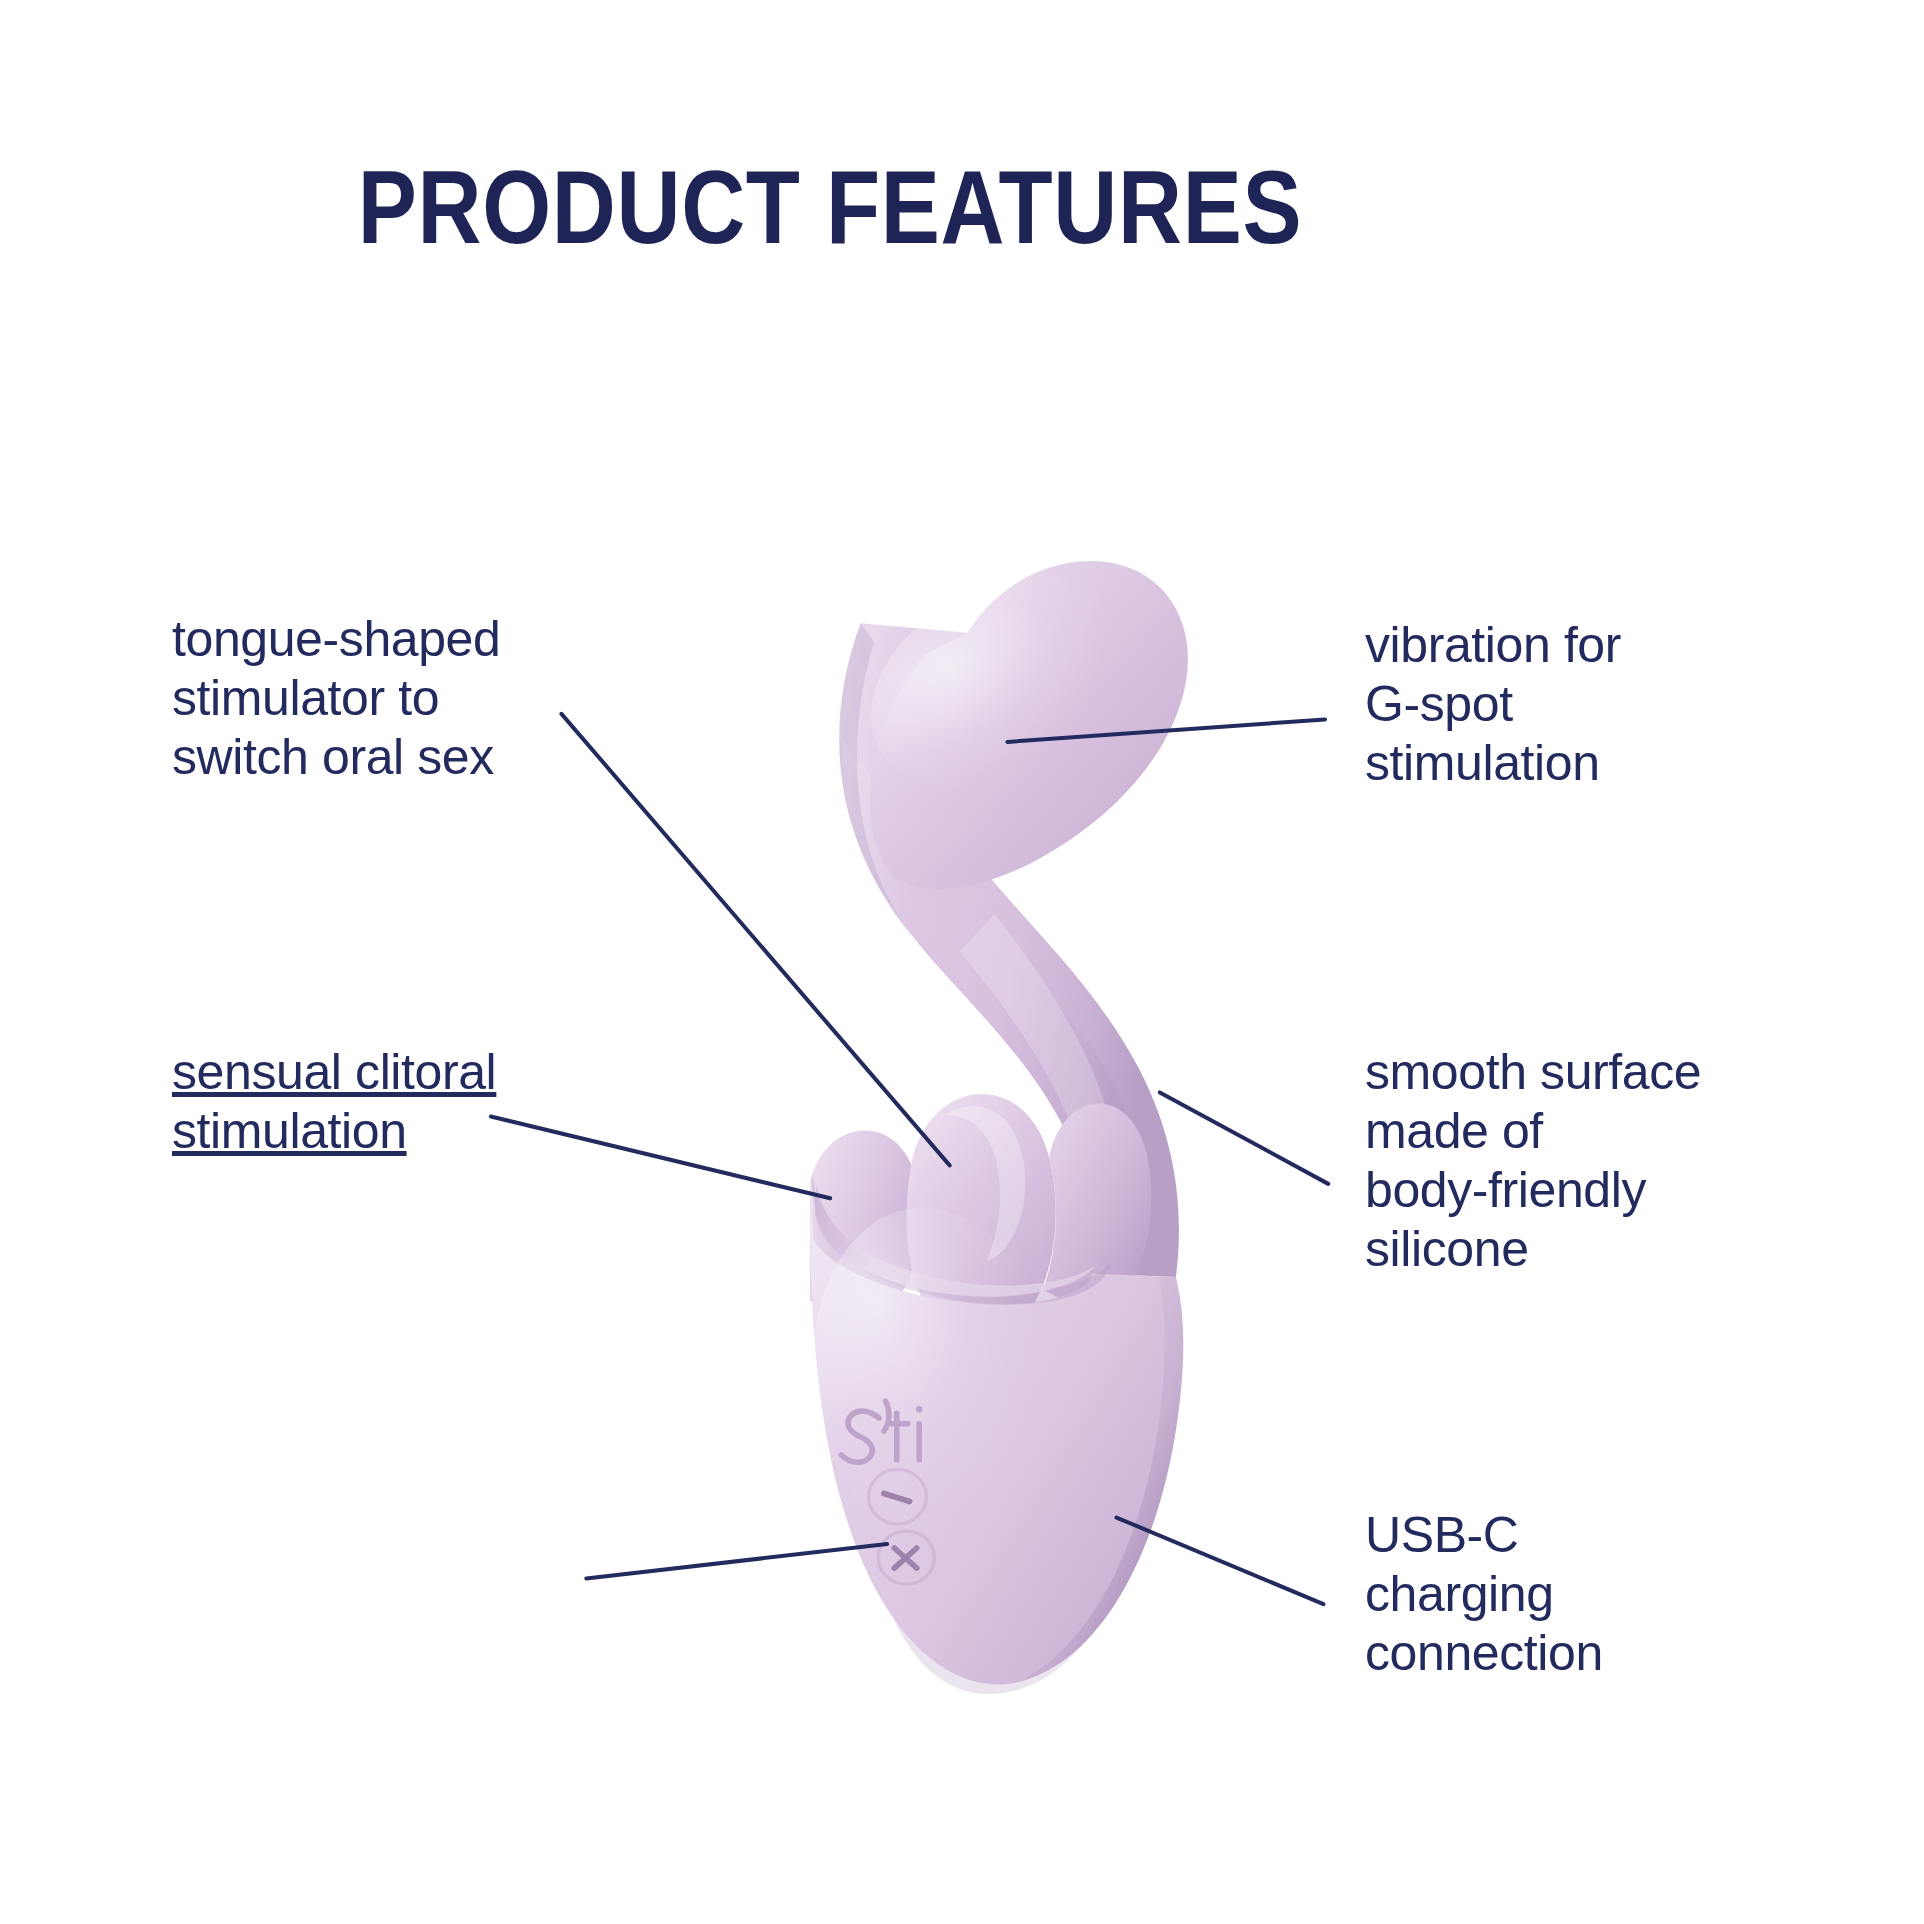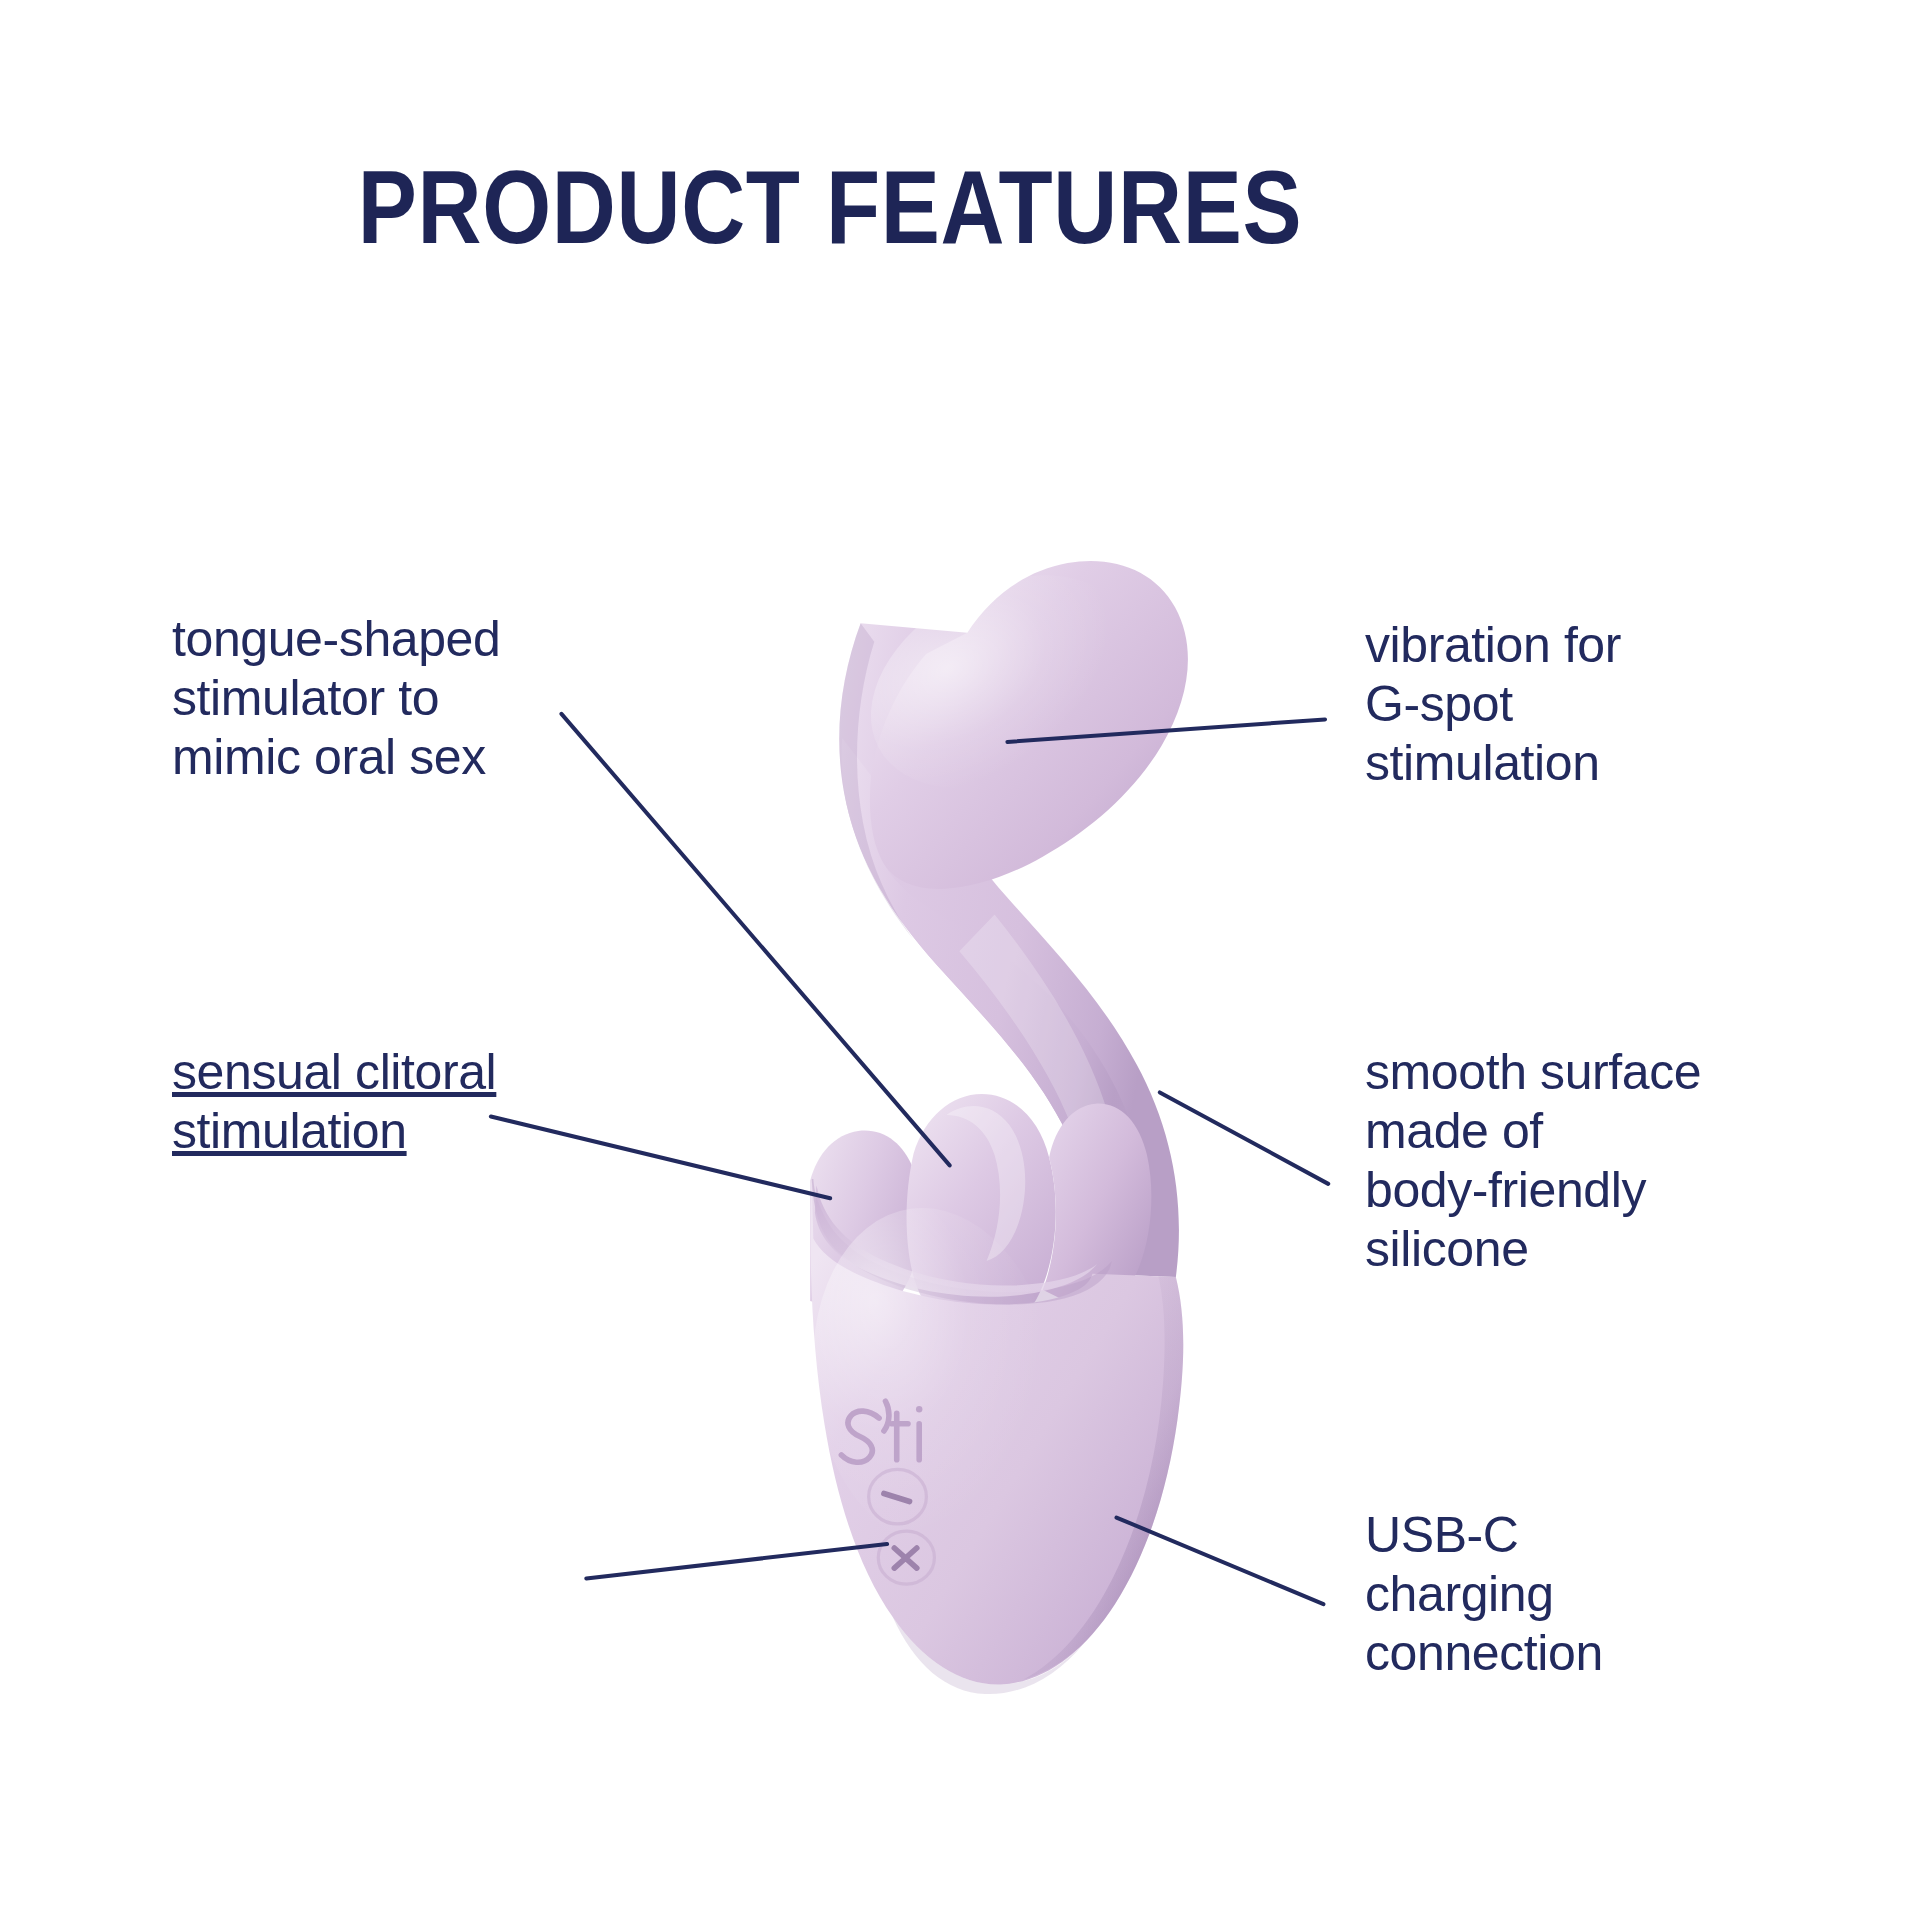--- a/index.html
+++ b/index.html
@@ -287,21 +287,21 @@
     <line x1="700" y1="890" x2="1184" y2="1453"></line>
     <line x1="612" y1="1392" x2="1035" y2="1494"></line>
     <line x1="731" y1="1968" x2="1106" y2="1925"></line>
     <line x1="1256" y1="925" x2="1652" y2="897"></line>
     <line x1="1446" y1="1362" x2="1656" y2="1476"></line>
     <line x1="1392" y1="1892" x2="1650" y2="2000"></line>
   </svg>
 
   <div class="label left" id="lbl-tongue">tongue-shaped
 stimulator to
-mimic oral sex</div>
+switch oral sex</div>
 
   <div class="label left" id="lbl-clitoral">sensual clitoral
 stimulation</div>
 
 
   <div class="label right" id="lbl-gspot">vibration for
 G-spot
 stimulation</div>
 
   <div class="label right" id="lbl-smooth">smooth surface

